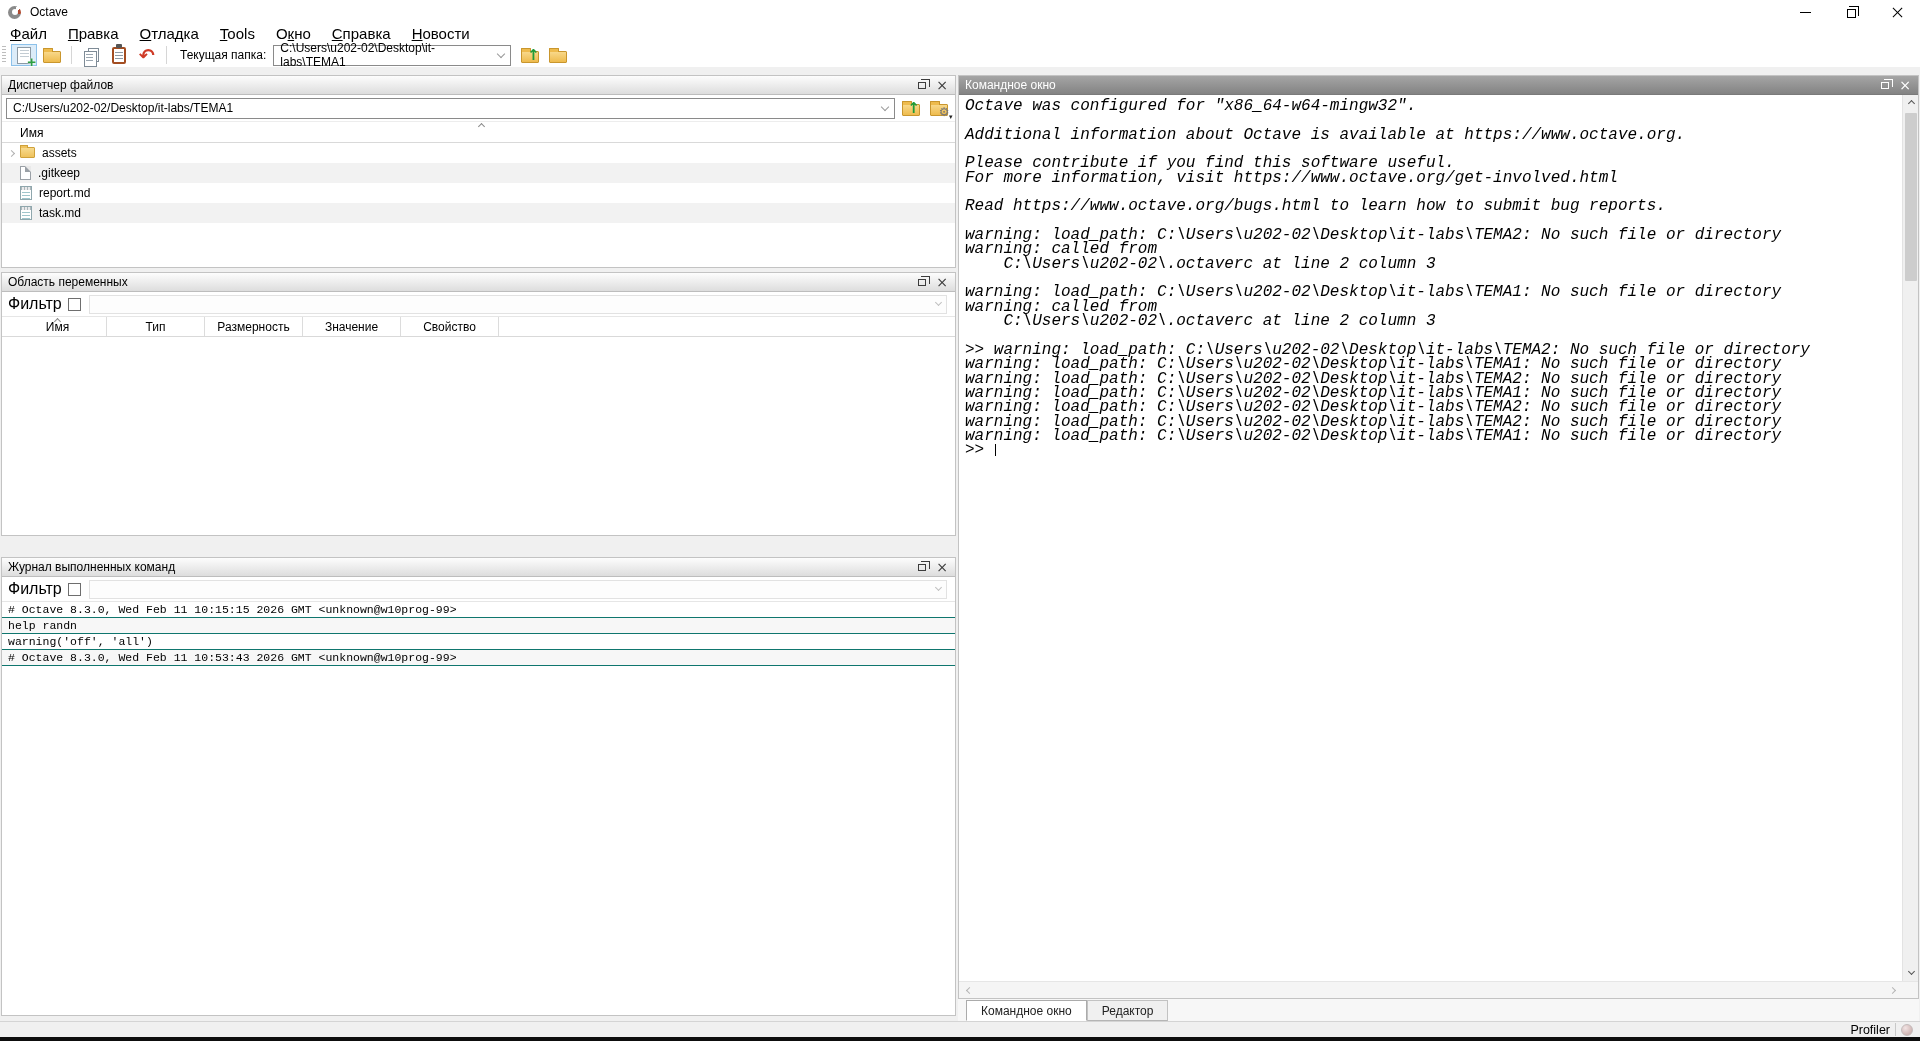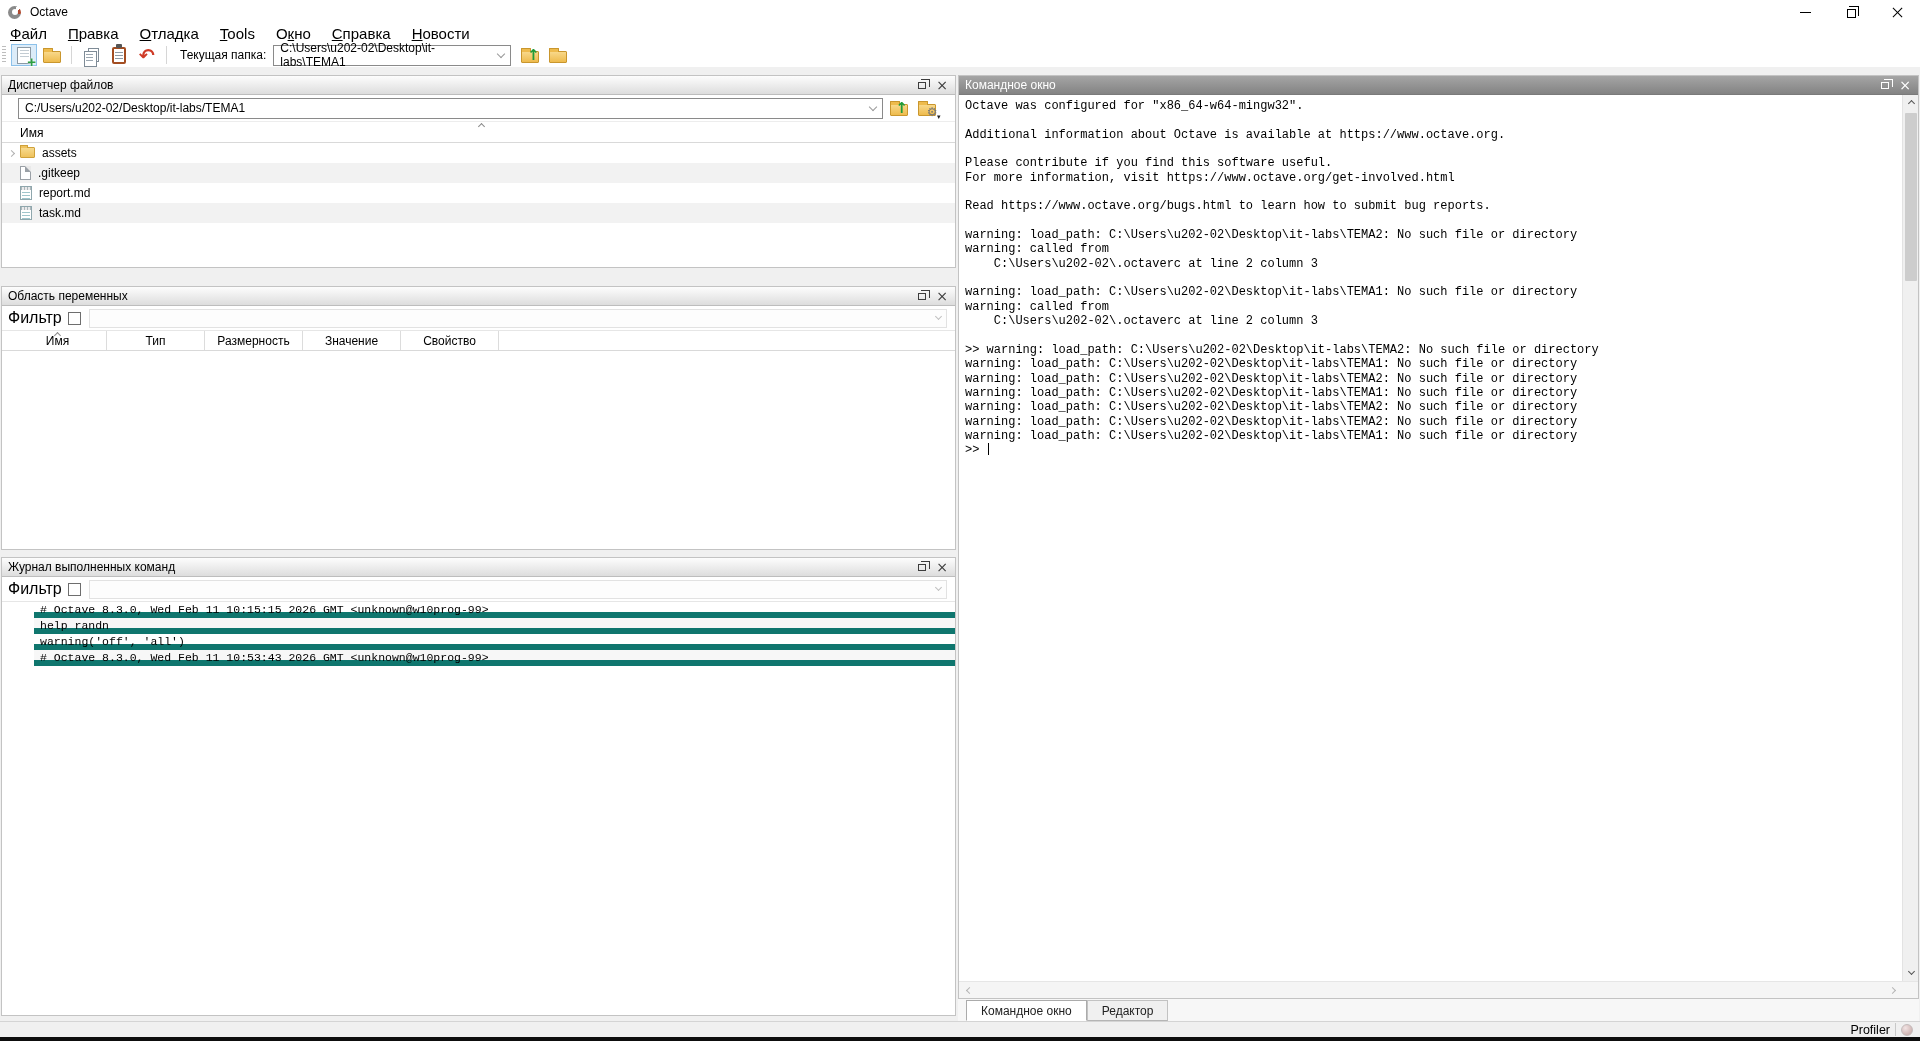--- a/index.html
+++ b/index.html
@@ -73,60 +73,60 @@
   .dock { position:absolute; background:#fff; border:1px solid #c3c3c3; }
   .dock-title { height:19px; display:flex; align-items:center; padding:0 3px 0 6px; font-size:12px;
     background:linear-gradient(#fdfdfd,#dddddd); border-bottom:1px solid #bdbdbd; }
   .dock-title .sp { flex:1; }
   .dock-btn { width:20px; height:17px; display:flex; align-items:center; justify-content:center; }
   .sq { position:relative; width:8px; height:7px; border:1px solid #3c3c3c; background:transparent; }
   .sq::before { content:""; position:absolute; left:2px; top:-4px; width:8px; height:7px; border:1px solid #3c3c3c; border-left:none; border-bottom:none; }
   .xg { font-size:14px; line-height:14px; color:#3c3c3c; font-family:"DejaVu Sans",sans-serif; }
 
   #panel-files { left:1px; top:75px; width:955px; height:193px; }
-  .fb-pathrow { height:27px; display:flex; align-items:center; padding:0 16px; border-bottom:1px solid #ededed;text-align:right; }
+  .fb-pathrow { height:27px; display:flex; align-items:center; padding:0 4px; border-bottom:1px solid #ededed;text-align:right; }
   #fb-combo { flex:1; height:21px; }
   .fb-tool { width:25px; height:21px; display:flex; align-items:center; justify-content:center; margin-left:3px; }
   .fb-header { position:relative; height:21px; border-bottom:1px solid #d9d9d9; font-size:12px; display:flex; align-items:flex-end; padding:0 0 2px 18px; }
   .fb-header .sort { position:absolute; left:50%; top:2px; width:5px; height:5px; border-color:#8a8a8a; }
   .file-row { height:20px; display:flex; align-items:center; font-size:12px; }
   .file-row.alt { background:#f2f2f2; }
   .expander { width:18px; display:flex; justify-content:center; }
   .expander .chev { width:5px; height:5px; border-color:#b0b0b0; }
   .ficon { position:relative; display:inline-block; margin-right:7px; }
   .ficon.folder { width:15px; height:11px; background:linear-gradient(#f7da8e,#efc25c); border:1px solid #cfa13a; border-radius:1px; margin-top:-2px; }
   .ficon.folder::before { content:""; position:absolute; left:-1px; top:-3px; width:6px; height:2px; background:#efc25c; border:1px solid #cfa13a; border-bottom:none; }
   .ficon.file { width:11px; height:14px; background:#fff; border:1px solid #9aa0a6; }
   .ficon.file::after { content:""; position:absolute; right:-1px; top:-1px; border:3px solid #e9e9e9; border-left-color:#9aa0a6; border-bottom-color:#9aa0a6; width:0; height:0; }
   .ficon.text { width:12px; height:14px; background:#fff; border:1px solid #8fa7ad; }
   .ficon.text::before { content:""; position:absolute; left:0; right:0; top:0; height:3px; background:repeating-linear-gradient(90deg,#aeb6ba 0 1px, #e8eaeb 1px 3px); }
   .ficon.text::after { content:""; position:absolute; left:1px; right:1px; top:5px; height:7px;
     background:repeating-linear-gradient(180deg,#9fc6cc 0 1px, transparent 1px 3px); }
 
-  #panel-workspace { left:1px; top:286px; width:955px; height:264px;text-align:right; }
+  #panel-workspace { left:1px; top:272px; width:955px; height:264px;text-align:right; }
   .filter-row { height:24px; display:flex; align-items:center; padding:0 8px 0 6px; font-size:16px; }
   .checkbox { width:13px; height:13px; border:1px solid #6e6e6e; background:#fff; margin-left:6px; }
   .filter-field { flex:1; height:19px; margin-left:8px; background:#fdfdfd; border:1px solid #e2e2e2; display:flex; align-items:center; padding:0 5px; }
   .filter-field .chev { margin-left:auto; width:5px; height:5px; border-color:#c0c0c0; }
   #ws-header { display:flex; height:21px; border-top:1px solid #e6e6e6; border-bottom:1px solid #d9d9d9; font-size:12px; padding-left:7px; }
   .ws-col { width:98px; display:flex; flex-direction:column; align-items:center; justify-content:flex-end; border-right:1px solid #dcdcdc; padding-bottom:2px; position:relative; }
   .ws-col .sort { position:absolute; top:2px; width:5px; height:5px; border-color:#8a8a8a; }
 
   #panel-history { left:1px; top:557px; width:955px; height:459px; }
   #history-list { font-family:"Liberation Mono","DejaVu Sans Mono",monospace; font-size:11.5px; border-top:1px solid #e6e6e6; }
-  .hist-row { height:16px; line-height:16px; padding-left:6px; white-space:pre; border-bottom:6px solid #0f766e;margin-left:32px; }
+  .hist-row { height:16px; line-height:16px; padding-left:6px; white-space:pre; border-bottom:1px solid #0f766e; }
   .hist-row.alt { background:#f7f7f7; }
 
   
   #panel-cw { left:958px; top:75px; width:961px; height:924px; display:flex; flex-direction:column; }
   #panel-cw .dock-title { background:linear-gradient(#a5a5a5,#838383); color:#fff; border-bottom:1px solid #7a7a7a; }
   #panel-cw .sq, #panel-cw .sq::before { border-color:#fff; }
   #panel-cw .xg { color:#fff; }
   .cw-content { position:relative; flex:1; background:#fff; overflow:hidden; padding:4px 0 0 6px; }
-  #cw-lines { font-family:"Liberation Mono","DejaVu Sans Mono",monospace; font-size:12px; }
+  #cw-lines { font-family:"Liberation Mono","DejaVu Sans Mono",monospace; font-size:16px;font-style:italic; }
   .cw-line { height:14.35px; line-height:14.35px; white-space:pre; }
   .cursor { display:inline-block; width:1.3px; height:12px; background:#000; vertical-align:-2px; margin-left:1px; }
 
   .vscroll { position:absolute; right:0; top:0; bottom:0; width:16px; background:#f0f0f0; border-left:1px solid #e3e3e3; }
   .vs-btn { position:absolute; left:0; width:16px; height:16px; display:flex; align-items:center; justify-content:center; }
   .vs-up { top:0; } .vs-down { bottom:0; }
   .vs-btn .chev { width:5px; height:5px; border-color:#555; }
   .vs-thumb { position:absolute; left:2px; top:18px; width:12px; height:168px; background:#cdcdcd; border-radius:1px; }
 
   .hscroll { position:relative; height:17px; background:#f5f5f5; border-top:1px solid #e6e6e6; }

